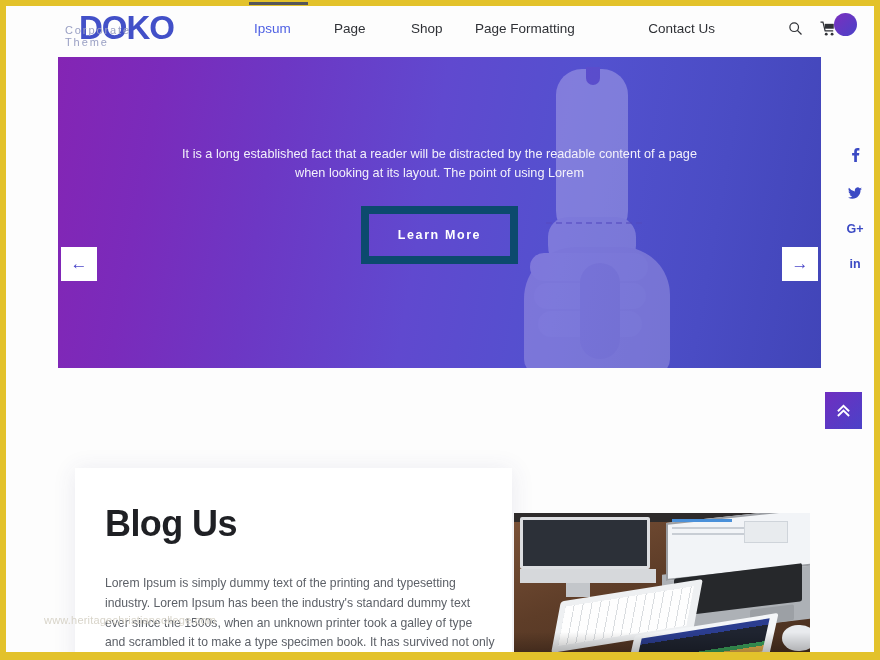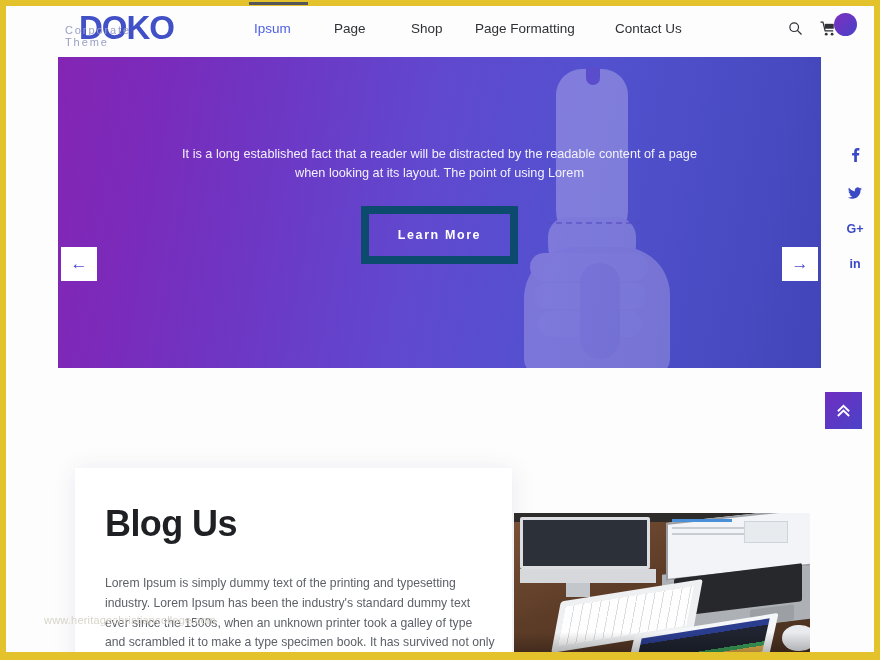--- a/index.html
+++ b/index.html
@@ -71,21 +71,21 @@
     color: #2f3136;
     margin-right: 0;
     cursor: pointer;
     white-space: nowrap;
   }
   .nav-item.active { color: #4d5fe3; }
   #nav-home { width: 80px; text-align: left; }
   #nav-blog { width: 77px; text-align: left; }
   #nav-shop { width: 64px; text-align: left; }
   #nav-pagefmt { width: 140px; text-align: left; }
-  #nav-contact { width: 100px; text-align: left; }
+  #nav-contact { width: 100px; text-align: right; }
 
   #header-actions {
     position: absolute; right: 37px; top: 0;
     height: 45px; display: flex; align-items: center; gap: 17px;
   }
   .hdr-icon { cursor: pointer; display:flex; align-items:center; }
   #cart-wrap { position: relative; display:flex; align-items:center; }
   #cart-badge {
     position: absolute; left: 14px; top: -8px;
     width: 23px; height: 23px; border-radius: 50%;

